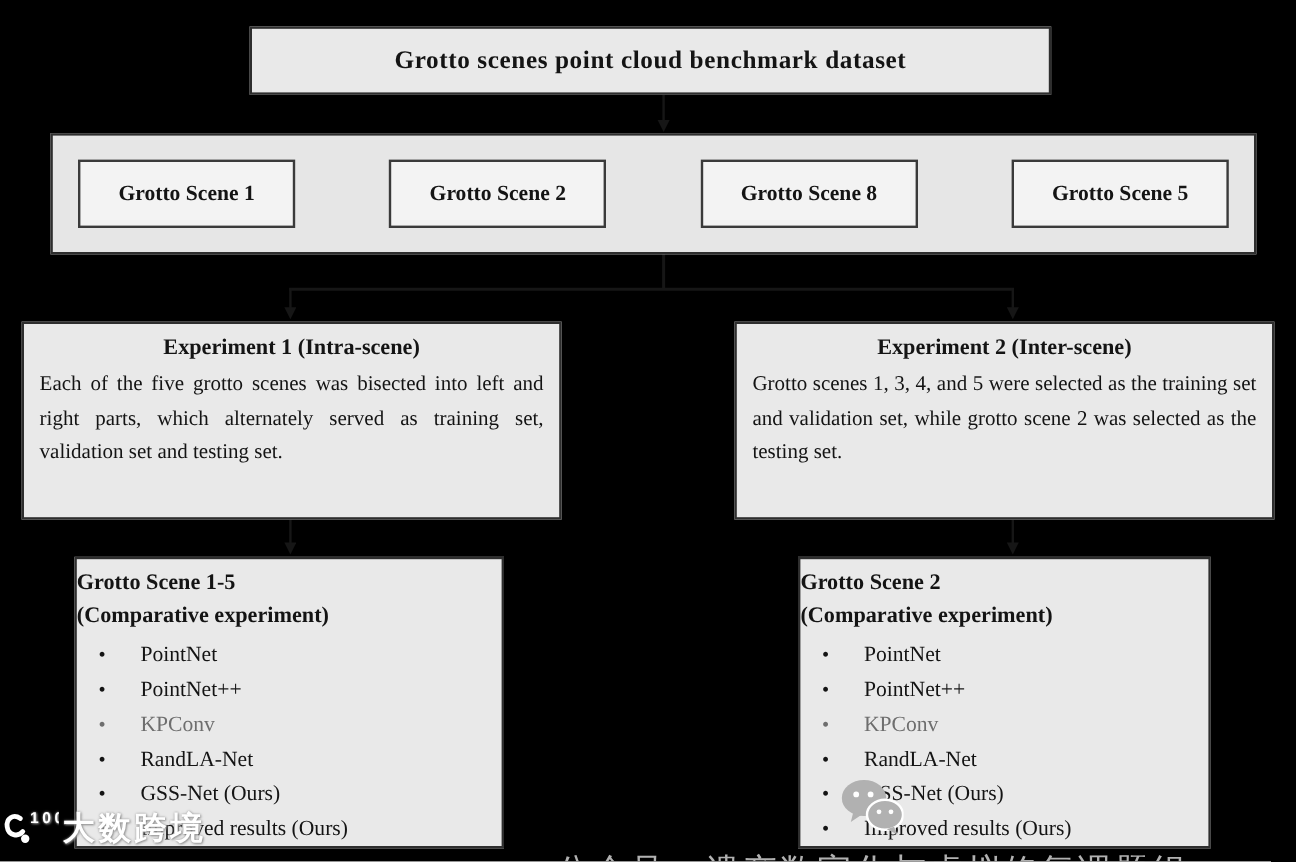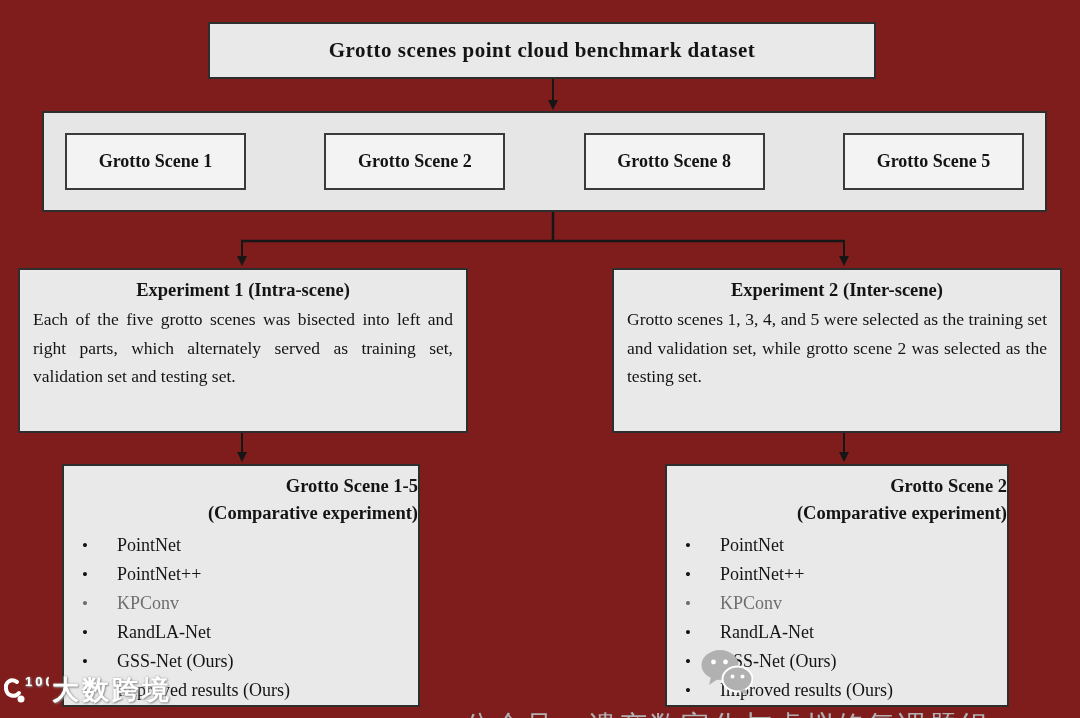--- a/index.html
+++ b/index.html
@@ -1,20 +1,20 @@
 <!DOCTYPE html>
 <html><head>
 <meta charset="utf-8">
 <style>
   html, body { margin: 0; padding: 0; background: #ffffff; }
   .canvas {
     position: relative;
     width: 1080px;
     height: 718px;
-    background: #7f1d1d;
+    background: #000000;
     font-family: "Liberation Serif", "DejaVu Serif", serif;
     color: #141414;
     overflow: hidden;
   }
   .connectors { position: absolute; left: 0; top: 0; pointer-events: none; }
 
   .box {
     position: absolute;
     box-sizing: border-box;
     background: #e9e9e9;
@@ -43,21 +43,21 @@
   .exp-box.left  { left: 18px; }
   .exp-box.right { left: 612px; }
   .exp-heading { text-align: center; font-weight: bold; font-size: 18.5px; line-height: 30px; }
   .exp-body {
     padding: 0 13px; font-size: 17.5px; line-height: 28.5px;
     text-align: justify;
   }
   .res-box { top: 464px; height: 243px; padding-top: 7px; }
   .res-box.left  { left: 62px;  width: 358px; }
   .res-box.right { left: 665px; width: 344px; }
-  .res-title, .res-subtitle { text-align: right; font-weight: bold; font-size: 18.5px; line-height: 27px; }
+  .res-title, .res-subtitle { text-align: left; font-weight: bold; font-size: 18.5px; line-height: 27px; }
   ul.methods { margin: 4px 0 0 0; padding: 0; list-style: none; }
   ul.methods li {
     position: relative; padding-left: 53px;
     font-size: 18px; line-height: 29px;
   }
   ul.methods li::before {
     content: "\2022";
     position: absolute; left: 18px; top: 0;
     font-size: 17px;
   }

